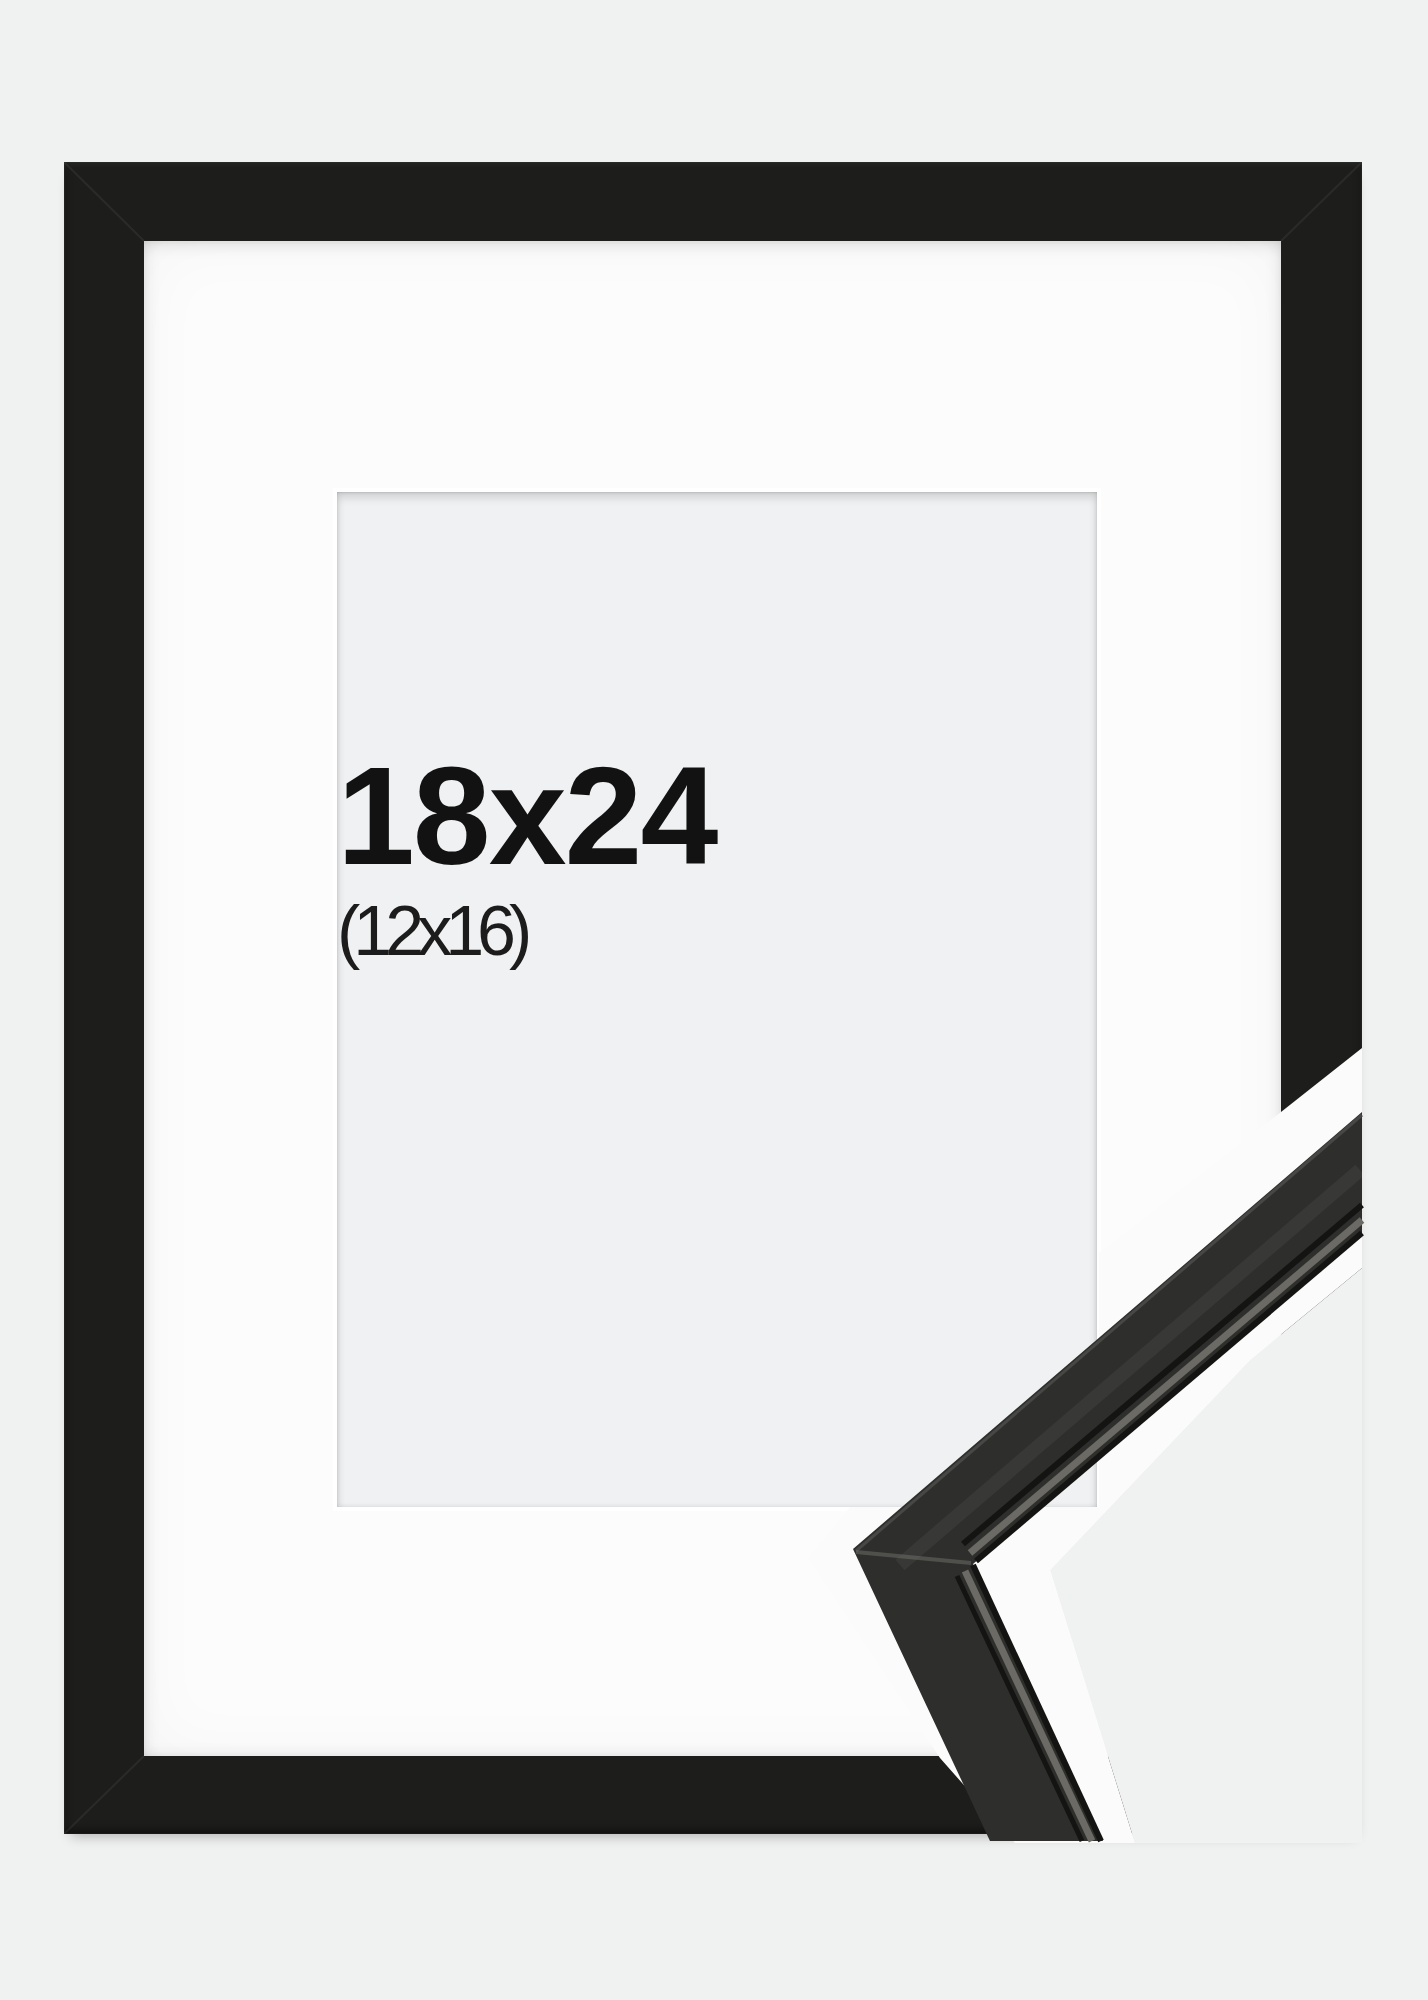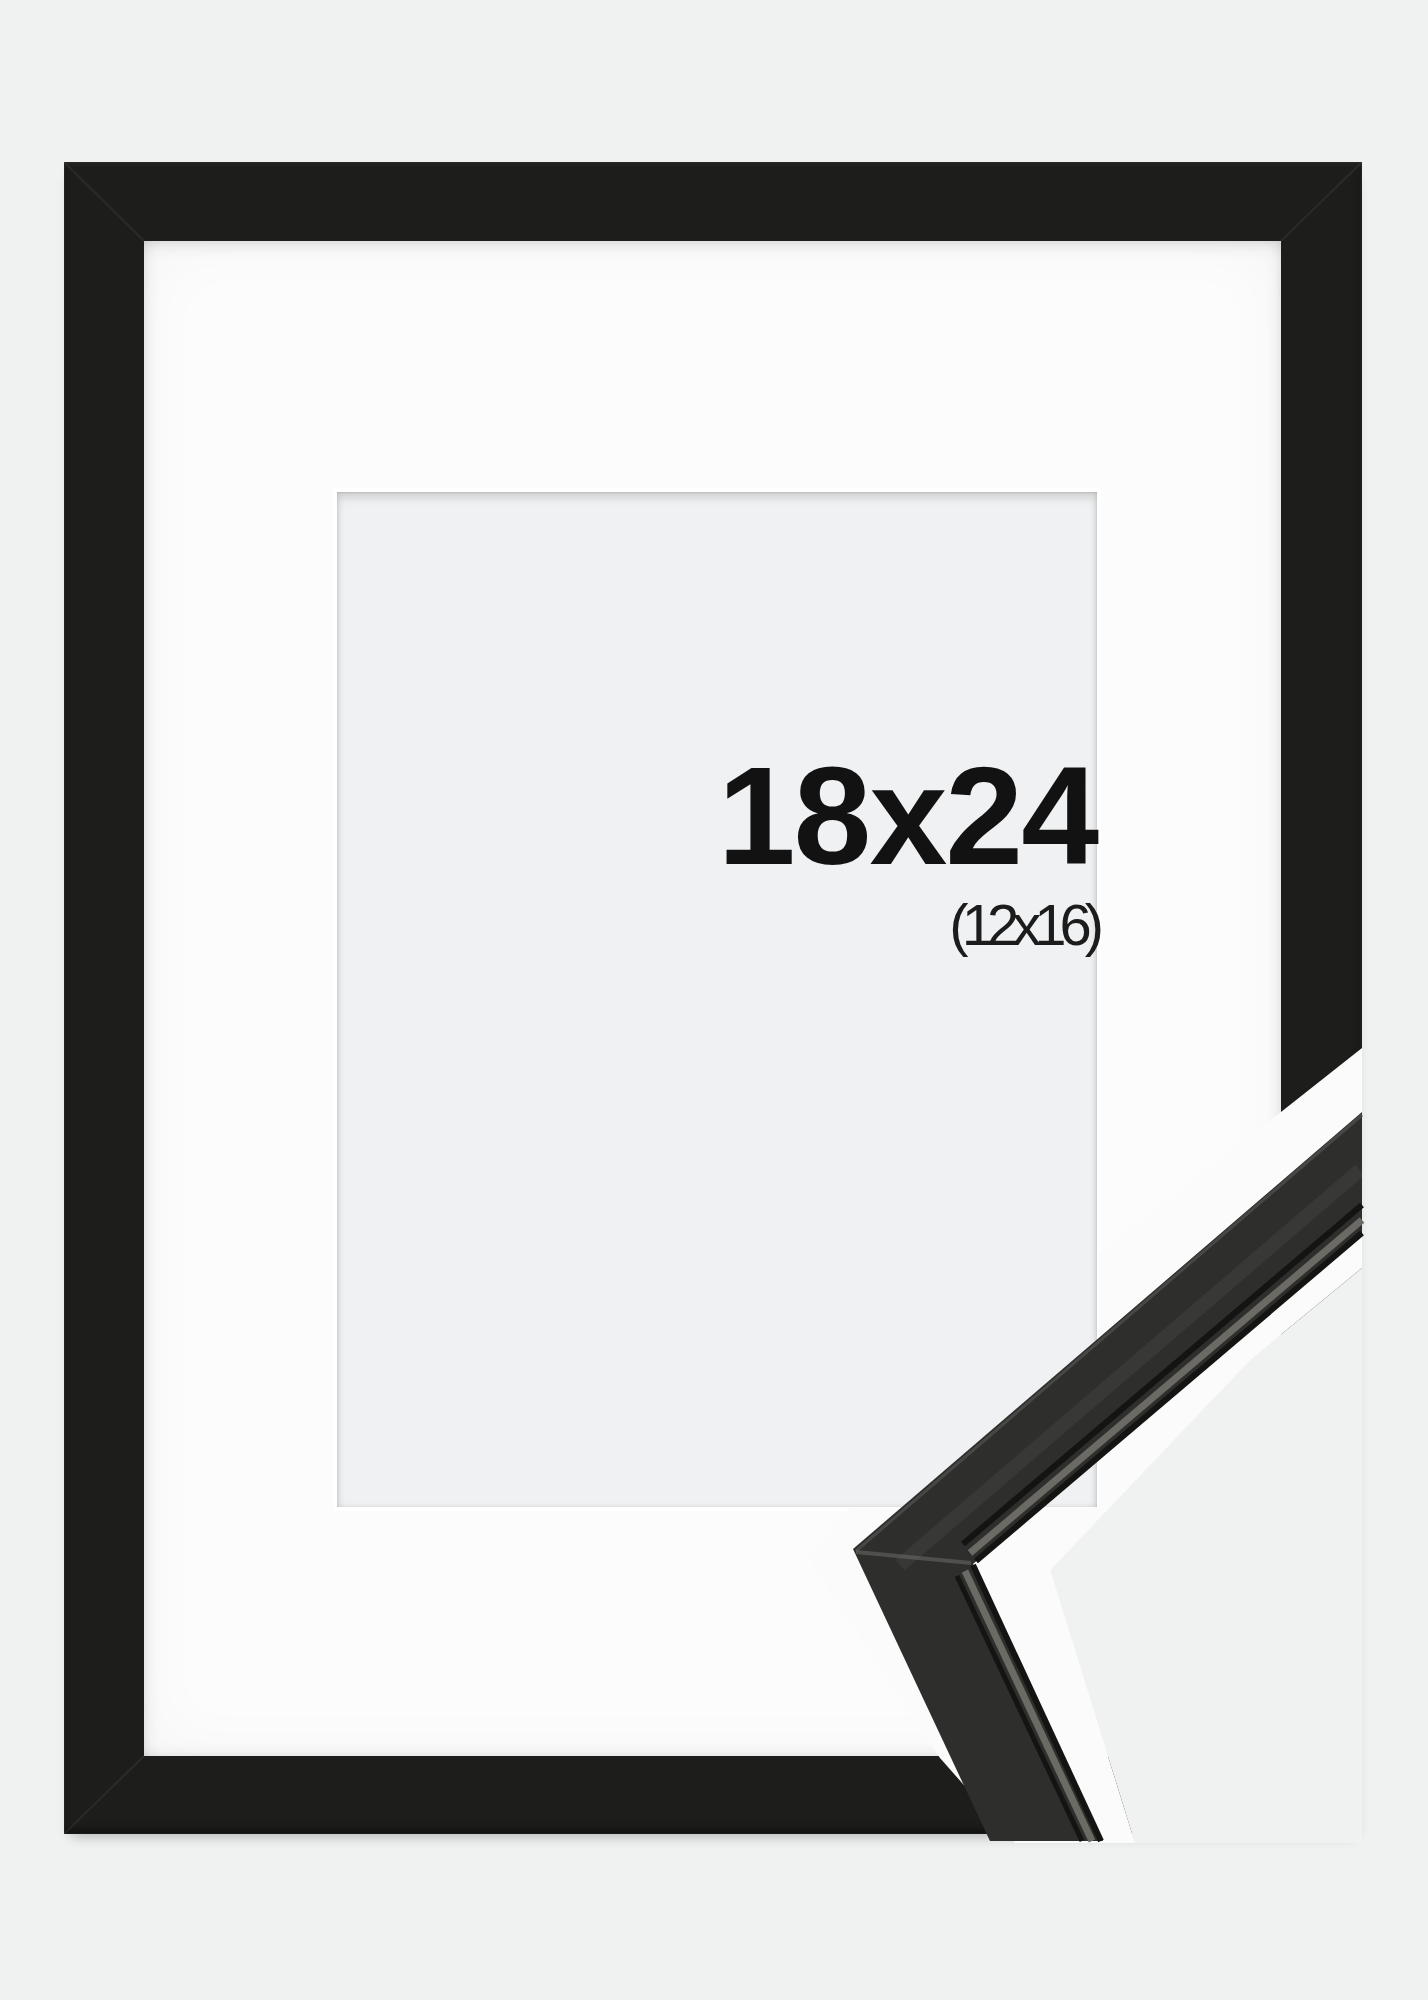--- a/index.html
+++ b/index.html
@@ -36,29 +36,29 @@
     background:var(--window,#f0f1f2);
     outline:4px solid #ffffff;
     box-shadow:inset 0 6px 9px rgba(0,0,0,.13),
                inset 0 1px 2px rgba(0,0,0,.10),
                inset 4px 0 6px -2px rgba(0,0,0,.05),
                inset -4px 0 6px -2px rgba(0,0,0,.05),
                inset 0 -2px 4px rgba(0,0,0,.04);
   }
   .labels{
     position:absolute;left:0;top:254px;width:100%;
-    text-align:right;color:var(--text,#121212);
+    text-align:left;color:var(--text,#121212);
   }
   .size-label{
     font-size:140px;font-weight:700;line-height:1;
     letter-spacing:-2px;
   }
   .matted-size-label{
     margin-top:10px;
-    font-size:58px;font-weight:400;line-height:1;
+    font-size:70px;font-weight:400;line-height:1;
     letter-spacing:-7px;color:#1c1c1c;
   }
   
   .corner-overlay{
     position:absolute;left:0;top:0;width:1428px;height:2000px;
     pointer-events:none;
   }
 </style>
 </head>
 <body>

